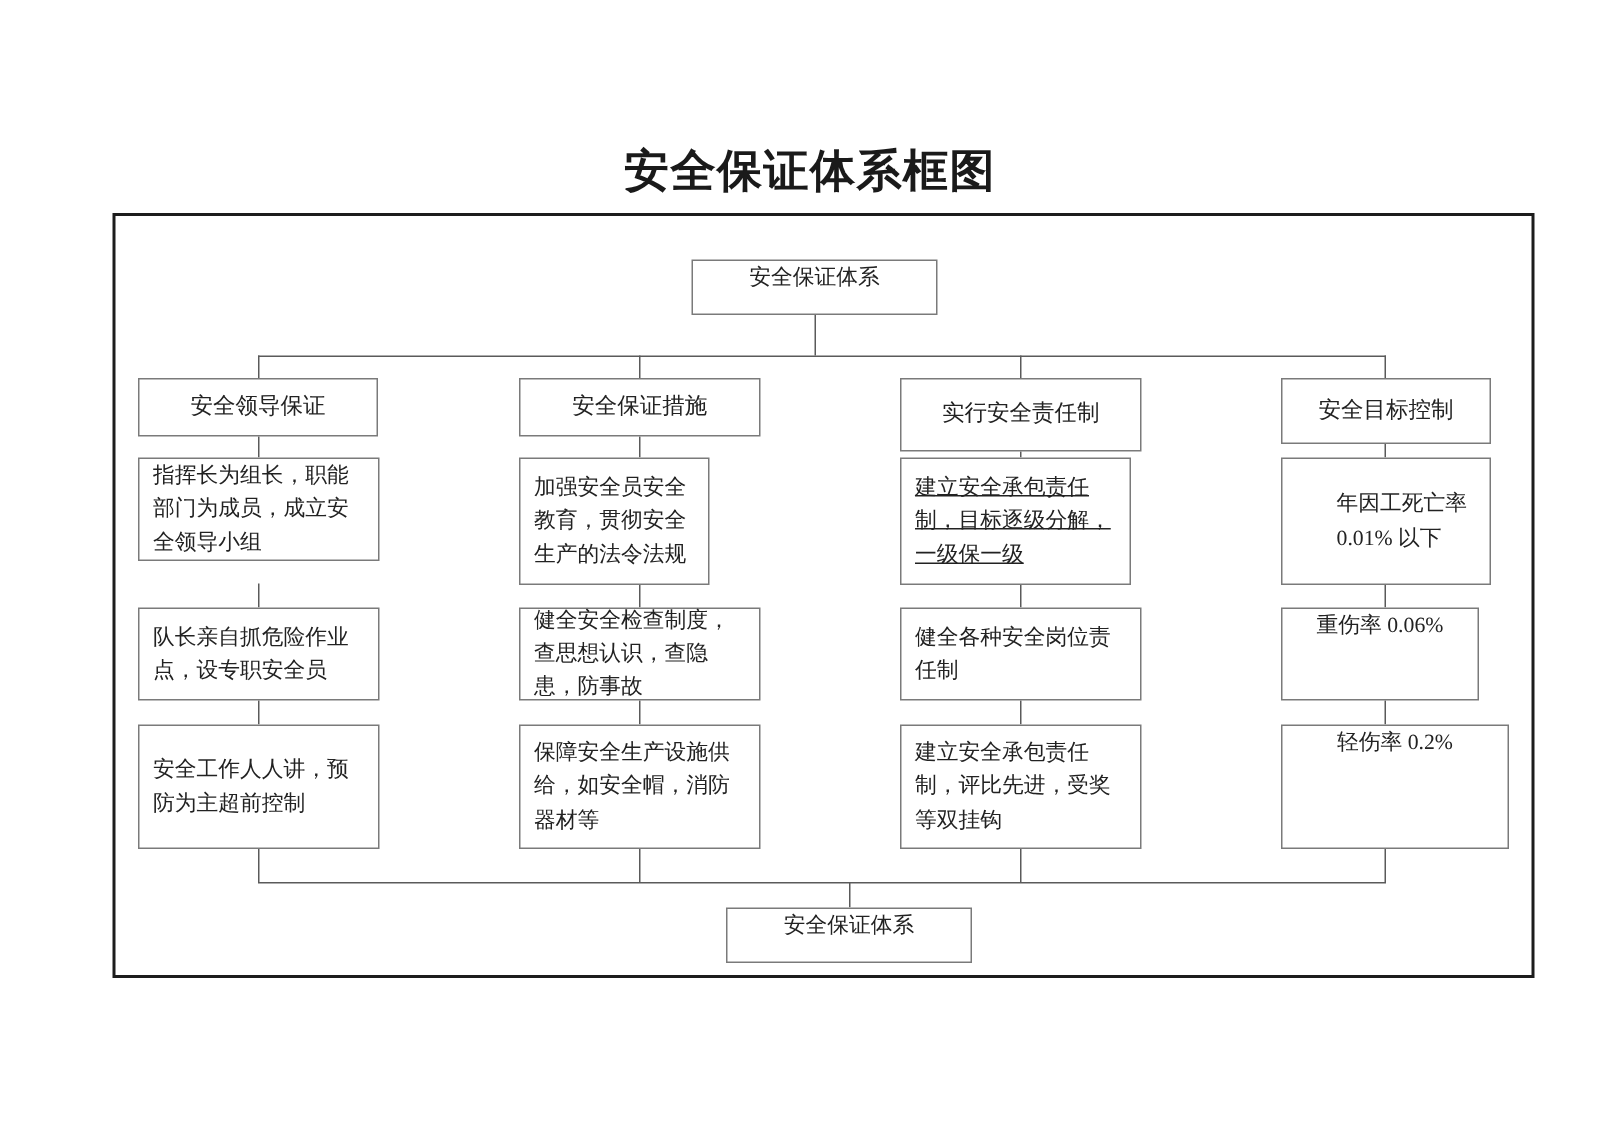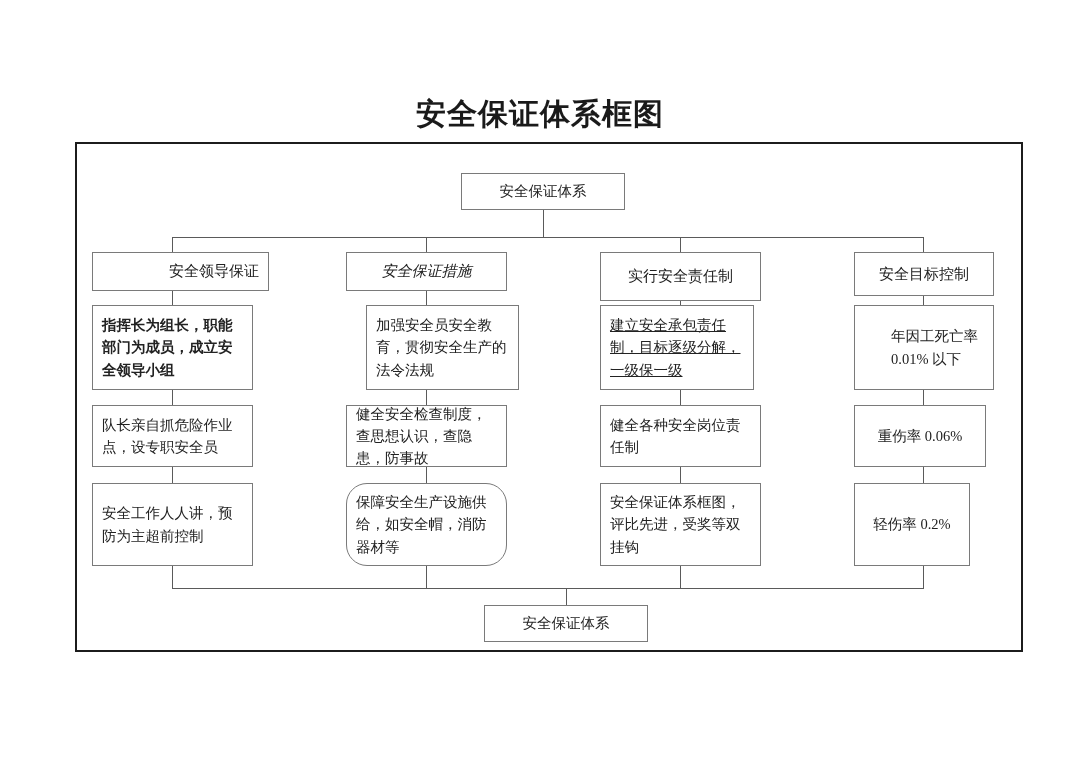--- a/index.html
+++ b/index.html
@@ -44,21 +44,21 @@
     line-height: 1.52;
     color: #222;
     z-index: 3;
   }
   .node .txt {
     display: block;
     padding: 0 9px;
   }
   .node.center-box {
     display: flex;
-    align-items: center;
+    align-items: flex-start;
     justify-content: center;
   }
   .node.center-box .txt { padding: 0 10px; text-align: center; }
 
   .node.head {
     display: flex;
     align-items: center;
     justify-content: center;
     font-size: 15px;
   }
@@ -115,67 +115,67 @@
 <div class="line v" style="left:426px; top:565px; height:23px;"></div>
 <div class="line v" style="left:680px; top:565px; height:23px;"></div>
 <div class="line v" style="left:923px; top:565px; height:23px;"></div>
 <div class="line h" style="left:172px; top:588px; width:752px;"></div>
 <div class="line v" style="left:566px; top:588px; height:17px;"></div>
 
 <div class="node center-box" style="left:461px; top:173px; width:164px; height:37px;">
   <span class="txt">安全保证体系</span>
 </div>
 
-<div class="node head" style="left:92px; top:252px; width:177px; height:39px;justify-content:flex-end;">
+<div class="node head" style="left:92px; top:252px; width:160px; height:39px;">
   <span class="txt">安全领导保证</span>
 </div>
-<div class="node body" style="left:92px; top:305px; width:161px; height:85px;font-weight:bold;">
+<div class="node body" style="left:92px; top:305px; width:161px; height:69px;">
   <span class="txt">指挥长为组长，职能部门为成员，成立安全领导小组</span>
 </div>
 <div class="node body" style="left:92px; top:405px; width:161px; height:62px;">
   <span class="txt">队长亲自抓危险作业点，设专职安全员</span>
 </div>
 <div class="node body" style="left:92px; top:483px; width:161px; height:83px;">
   <span class="txt">安全工作人人讲，预防为主超前控制</span>
 </div>
 
-<div class="node head" style="left:346px; top:252px; width:161px; height:39px;font-style:italic;">
+<div class="node head" style="left:346px; top:252px; width:161px; height:39px;">
   <span class="txt">安全保证措施</span>
 </div>
-<div class="node body" style="left:346px; top:305px; width:153px; height:85px;margin-left:20px;">
+<div class="node body" style="left:346px; top:305px; width:127px; height:85px;">
   <span class="txt">加强安全员安全教育，贯彻安全生产的法令法规</span>
 </div>
 <div class="node body" style="left:346px; top:405px; width:161px; height:62px;">
   <span class="txt">健全安全检查制度，查思想认识，查隐患，防事故</span>
 </div>
-<div class="node body" style="left:346px; top:483px; width:161px; height:83px;border-radius:21px;">
+<div class="node body" style="left:346px; top:483px; width:161px; height:83px;">
   <span class="txt">保障安全生产设施供给，如安全帽，消防器材等</span>
 </div>
 
 <div class="node head" style="left:600px; top:252px; width:161px; height:49px;">
   <span class="txt">实行安全责任制</span>
 </div>
 <div class="node body" style="left:600px; top:305px; width:154px; height:85px;text-decoration:underline;">
   <span class="txt">建立安全承包责任制，目标逐级分解，一级保一级</span>
 </div>
 <div class="node body" style="left:600px; top:405px; width:161px; height:62px;">
   <span class="txt">健全各种安全岗位责任制</span>
 </div>
 <div class="node body" style="left:600px; top:483px; width:161px; height:83px;">
-  <span class="txt">安全保证体系框图，评比先进，受奖等双挂钩</span>
+  <span class="txt">建立安全承包责任制，评比先进，受奖等双挂钩</span>
 </div>
 
 <div class="node head" style="left:854px; top:252px; width:140px; height:44px;">
   <span class="txt">安全目标控制</span>
 </div>
 <div class="node body" style="left:854px; top:305px; width:140px; height:85px;padding-left:27px;">
   <span class="txt">年因工死亡率 0.01% 以下</span>
 </div>
 <div class="node center-box" style="left:854px; top:405px; width:132px; height:62px;">
   <span class="txt">重伤率 0.06%</span>
 </div>
-<div class="node center-box" style="left:854px; top:483px; width:116px; height:83px;">
+<div class="node center-box" style="left:854px; top:483px; width:152px; height:83px;">
   <span class="txt">轻伤率 0.2%</span>
 </div>
 
 <div class="node center-box" style="left:484px; top:605px; width:164px; height:37px;">
   <span class="txt">安全保证体系</span>
 </div>
 
 </body></html>

